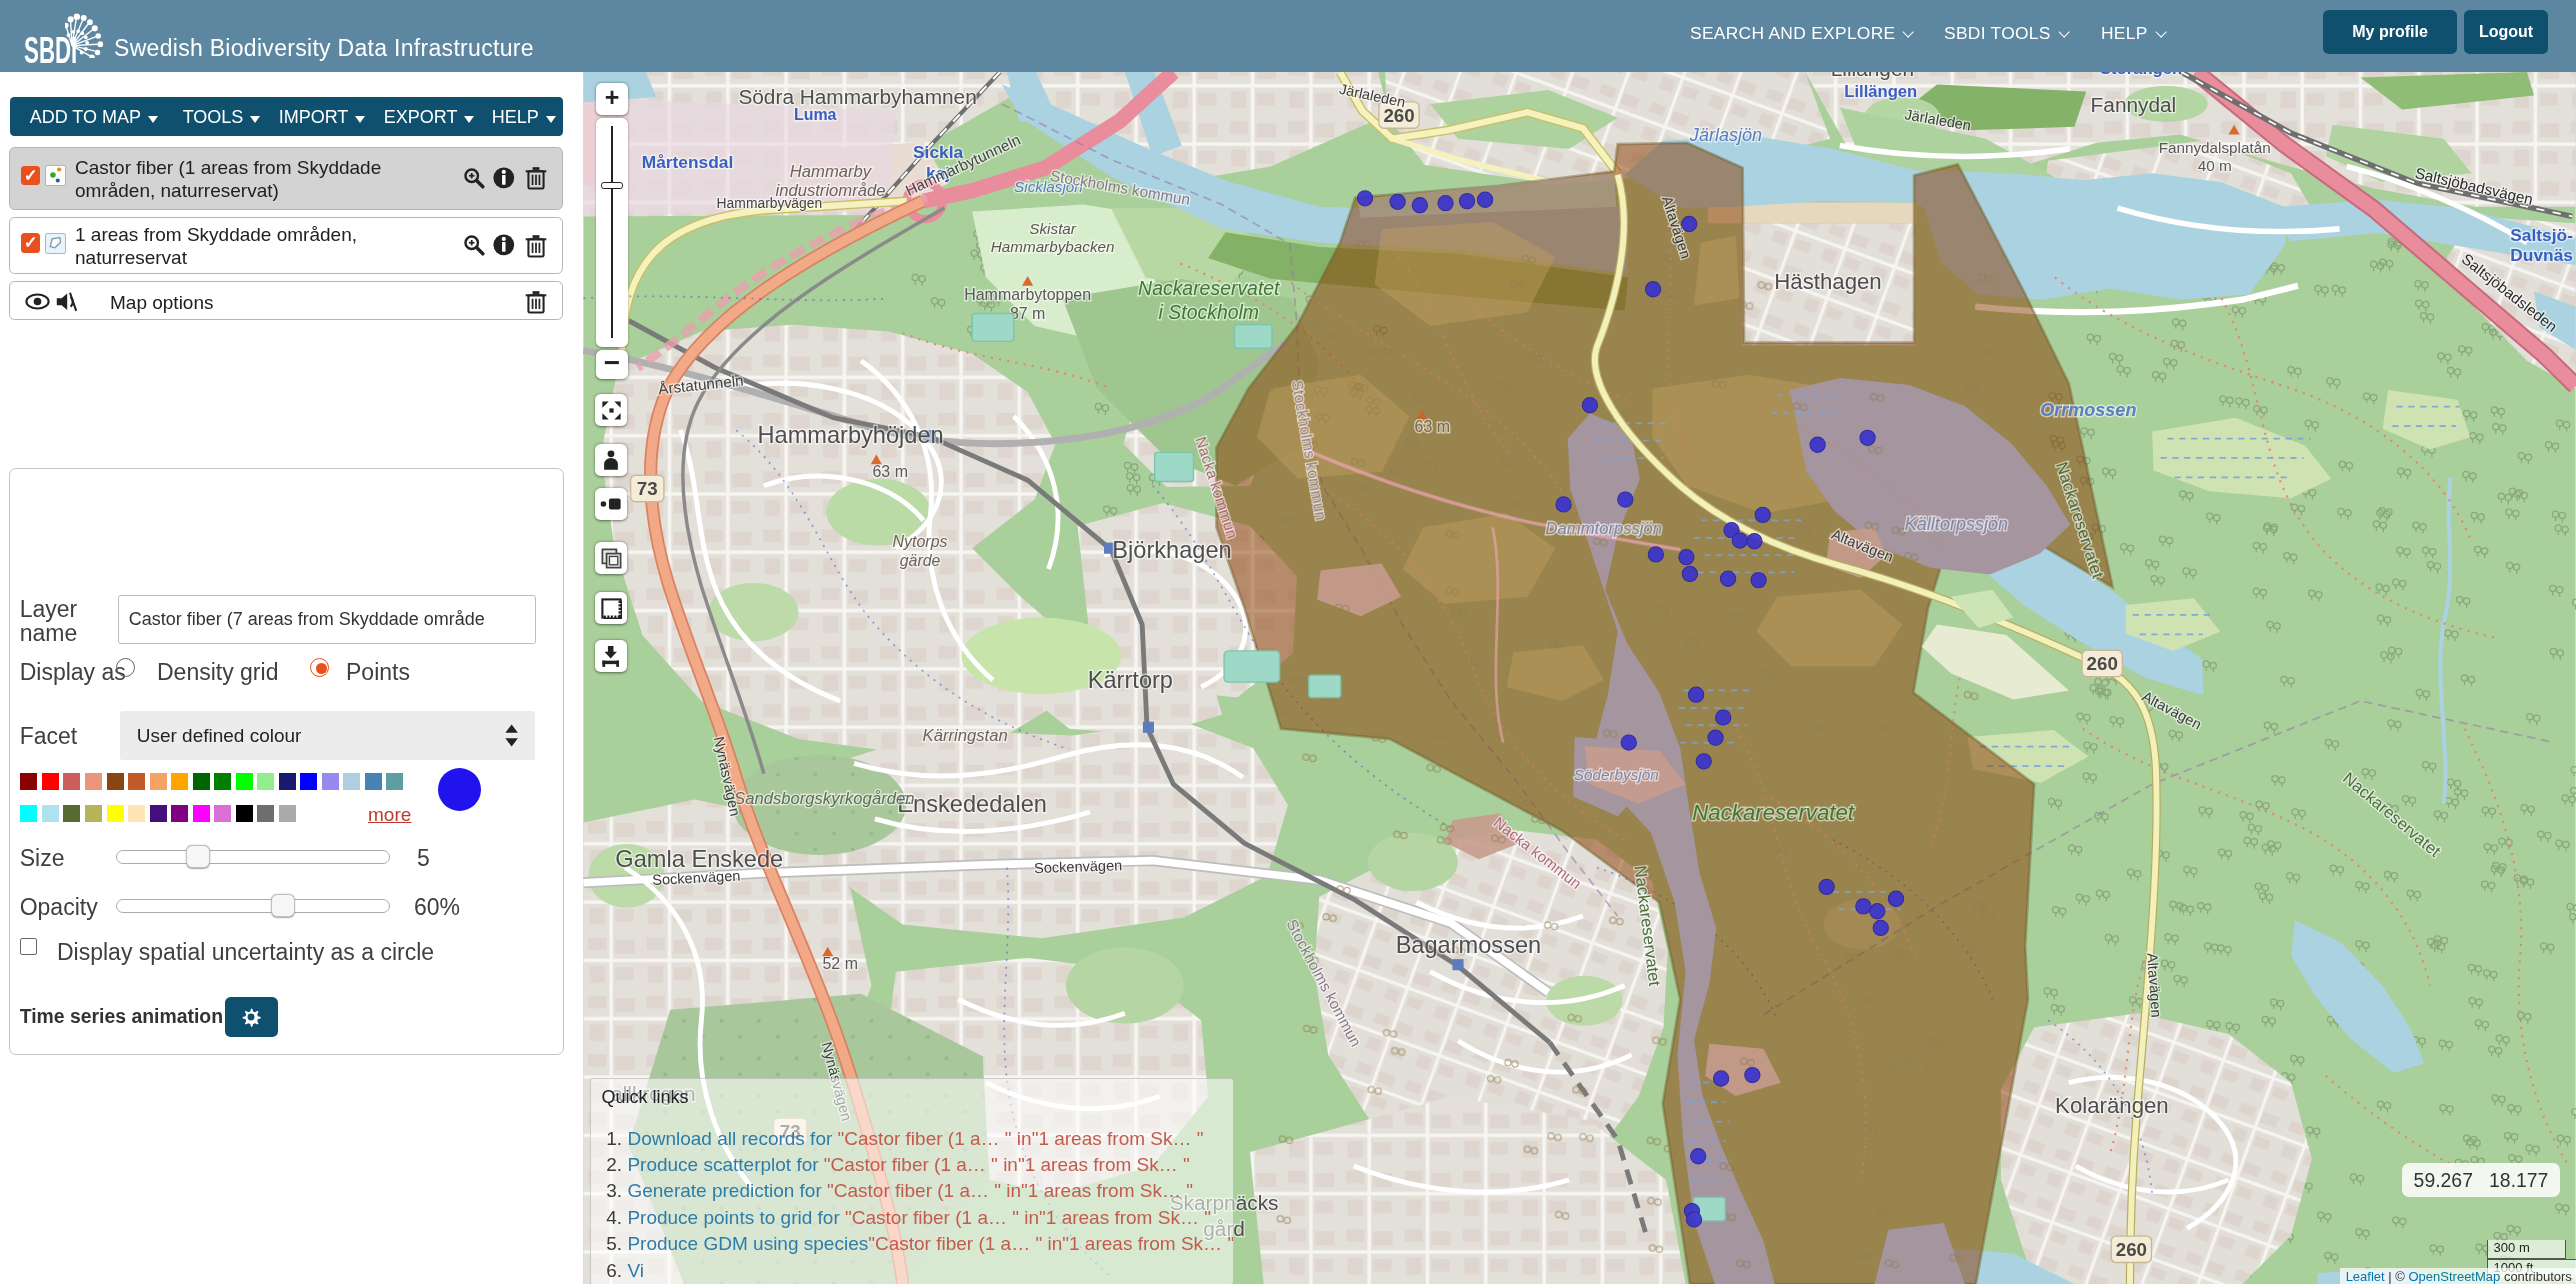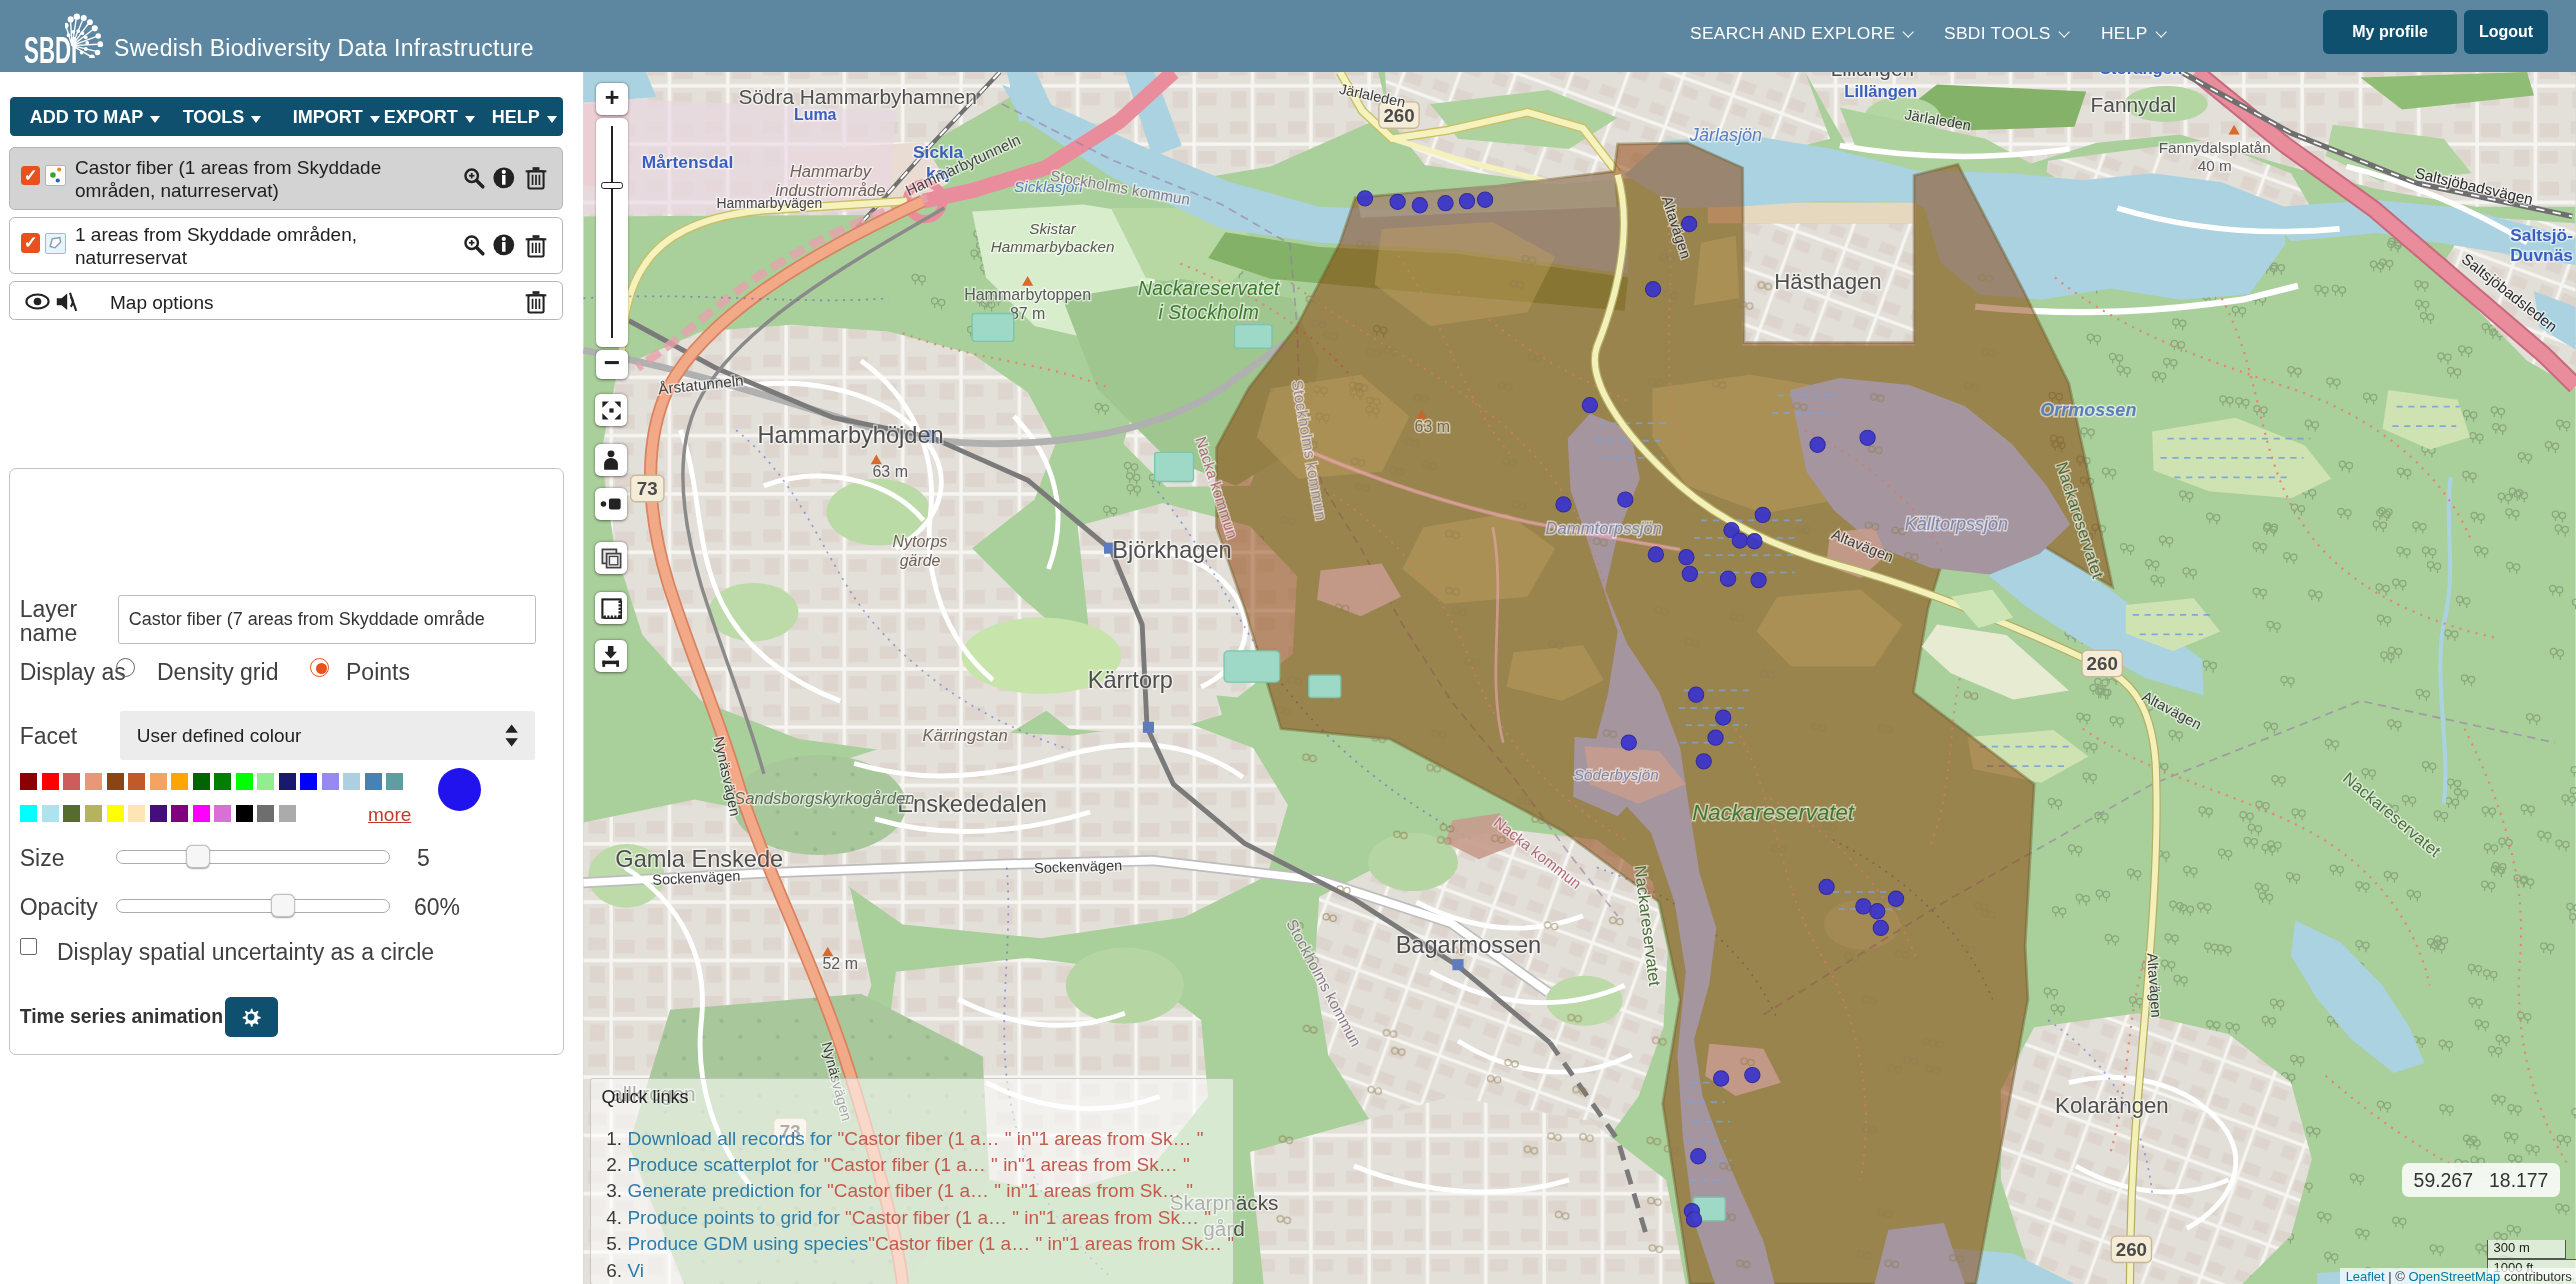--- a/index.html
+++ b/index.html
@@ -5,21 +5,21 @@
 *{box-sizing:border-box;margin:0;padding:0}
 body{width:2576px;height:1285px;position:relative;font-family:"Liberation Sans",sans-serif;overflow:hidden;background:#fff}
 .abs{position:absolute}
 #header{position:absolute;left:0;top:0;width:2576px;height:72px;background:#5d87a0;z-index:30}
 #hdrtitle{position:absolute;left:114px;top:35px;color:#fff;font-size:23px;letter-spacing:0.3px}
 #sbdi{position:absolute;left:23.6px;top:29px;color:#fff;font-size:36px;font-weight:bold;letter-spacing:0;transform:scale(0.62,1.02);transform-origin:left top}
 .navtop{position:absolute;top:23px;color:#fff;font-size:17.4px;font-weight:normal;letter-spacing:0.3px;z-index:31}
 .chev{display:inline-block;width:8.3px;height:8.3px;border-right:1.7px solid #fff;border-bottom:1.7px solid #fff;transform:rotate(45deg) translate(-2.1px,-2.1px);margin-left:9px}
 .hbtn{position:absolute;top:9.7px;height:44px;background:#10506f;border-radius:5.6px;color:#fff;font-size:16px;font-weight:bold;text-align:center;z-index:31}
 #navbar{position:absolute;left:9.7px;top:97px;width:553px;height:39px;background:#10506f;border-radius:4.2px;z-index:20}
-.nvi{position:absolute;top:10.4px;color:#fff;font-size:18px;font-weight:bold}
+.nvi{position:absolute;top:10.4px;color:#fff;font-size:18px;font-weight:normal}
 .tri{display:inline-block;width:0;height:0;border-left:5.6px solid transparent;border-right:5.6px solid transparent;border-top:7px solid #fff;margin-left:7px}
 .lrow{position:absolute;left:9px;width:554px;background:#fff;border:1.4px solid #b5b5b5;border-radius:5.6px;z-index:20}
 .cbx{position:absolute;left:11px;width:19.4px;height:19.4px;background:#e8501e;border-radius:3.5px;color:#fff;font-size:16.7px;font-weight:bold;text-align:center;line-height:19.4px}
 .thumb{position:absolute;left:35px;width:21px;height:21px;background:#fdfdfd;border:1.4px solid #9abccc;border-radius:2.1px}
 .ltxt{position:absolute;left:65px;font-size:19px;color:#212121;line-height:23.6px}
 #panel{position:absolute;left:9px;top:468px;width:555px;height:587px;border:1.4px solid #c4c4c4;border-radius:7px;background:#fff;z-index:20}
 #ptitle{position:absolute;left:0;top:0;width:100%;height:102px;background:#f4f4f4;border-bottom:1.4px solid #ddd;border-radius:5.6px 5.6px 0 0}
 .plbl{font-size:23px;color:#404040}
 .pbold{font-size:19.4px;font-weight:bold;color:#333}
 .sw{position:absolute;width:16.7px;height:16.7px}
@@ -929,21 +929,21 @@
  <div class="navtop" style="left:1690px">SEARCH AND EXPLORE<span class="chev"></span></div>
  <div class="navtop" style="left:1944px">SBDI TOOLS<span class="chev"></span></div>
  <div class="navtop" style="left:2101px">HELP<span class="chev"></span></div>
  <div class="hbtn" style="left:2323px;width:134px;line-height:44px">My profile</div>
  <div class="hbtn" style="left:2464px;width:84px;line-height:44px">Logout</div>
 </div>
 
 <div id="navbar">
  <div class="nvi" style="left:20px">ADD TO MAP<span class="tri"></span></div>
  <div class="nvi" style="left:173px">TOOLS<span class="tri"></span></div>
- <div class="nvi" style="left:283px">IMPORT<span class="tri"></span></div>
+ <div class="nvi" style="left:269px">IMPORT<span class="tri"></span></div>
  <div class="nvi" style="left:374px">EXPORT<span class="tri"></span></div>
  <div class="nvi" style="left:482px">HELP<span class="tri"></span></div>
 </div>
 
 <div class="lrow" style="top:147px;height:63px;background:#d3d3d3">
  <div class="cbx" style="top:18px">✓</div>
  <div class="thumb" style="top:17.4px">
   <svg width="18" height="18" viewBox="0 0 26 26">
         <circle cx="19" cy="5" r="3" fill="#e8881e"></circle>
         <circle cx="10" cy="13" r="4" fill="#3aa32a"></circle>

